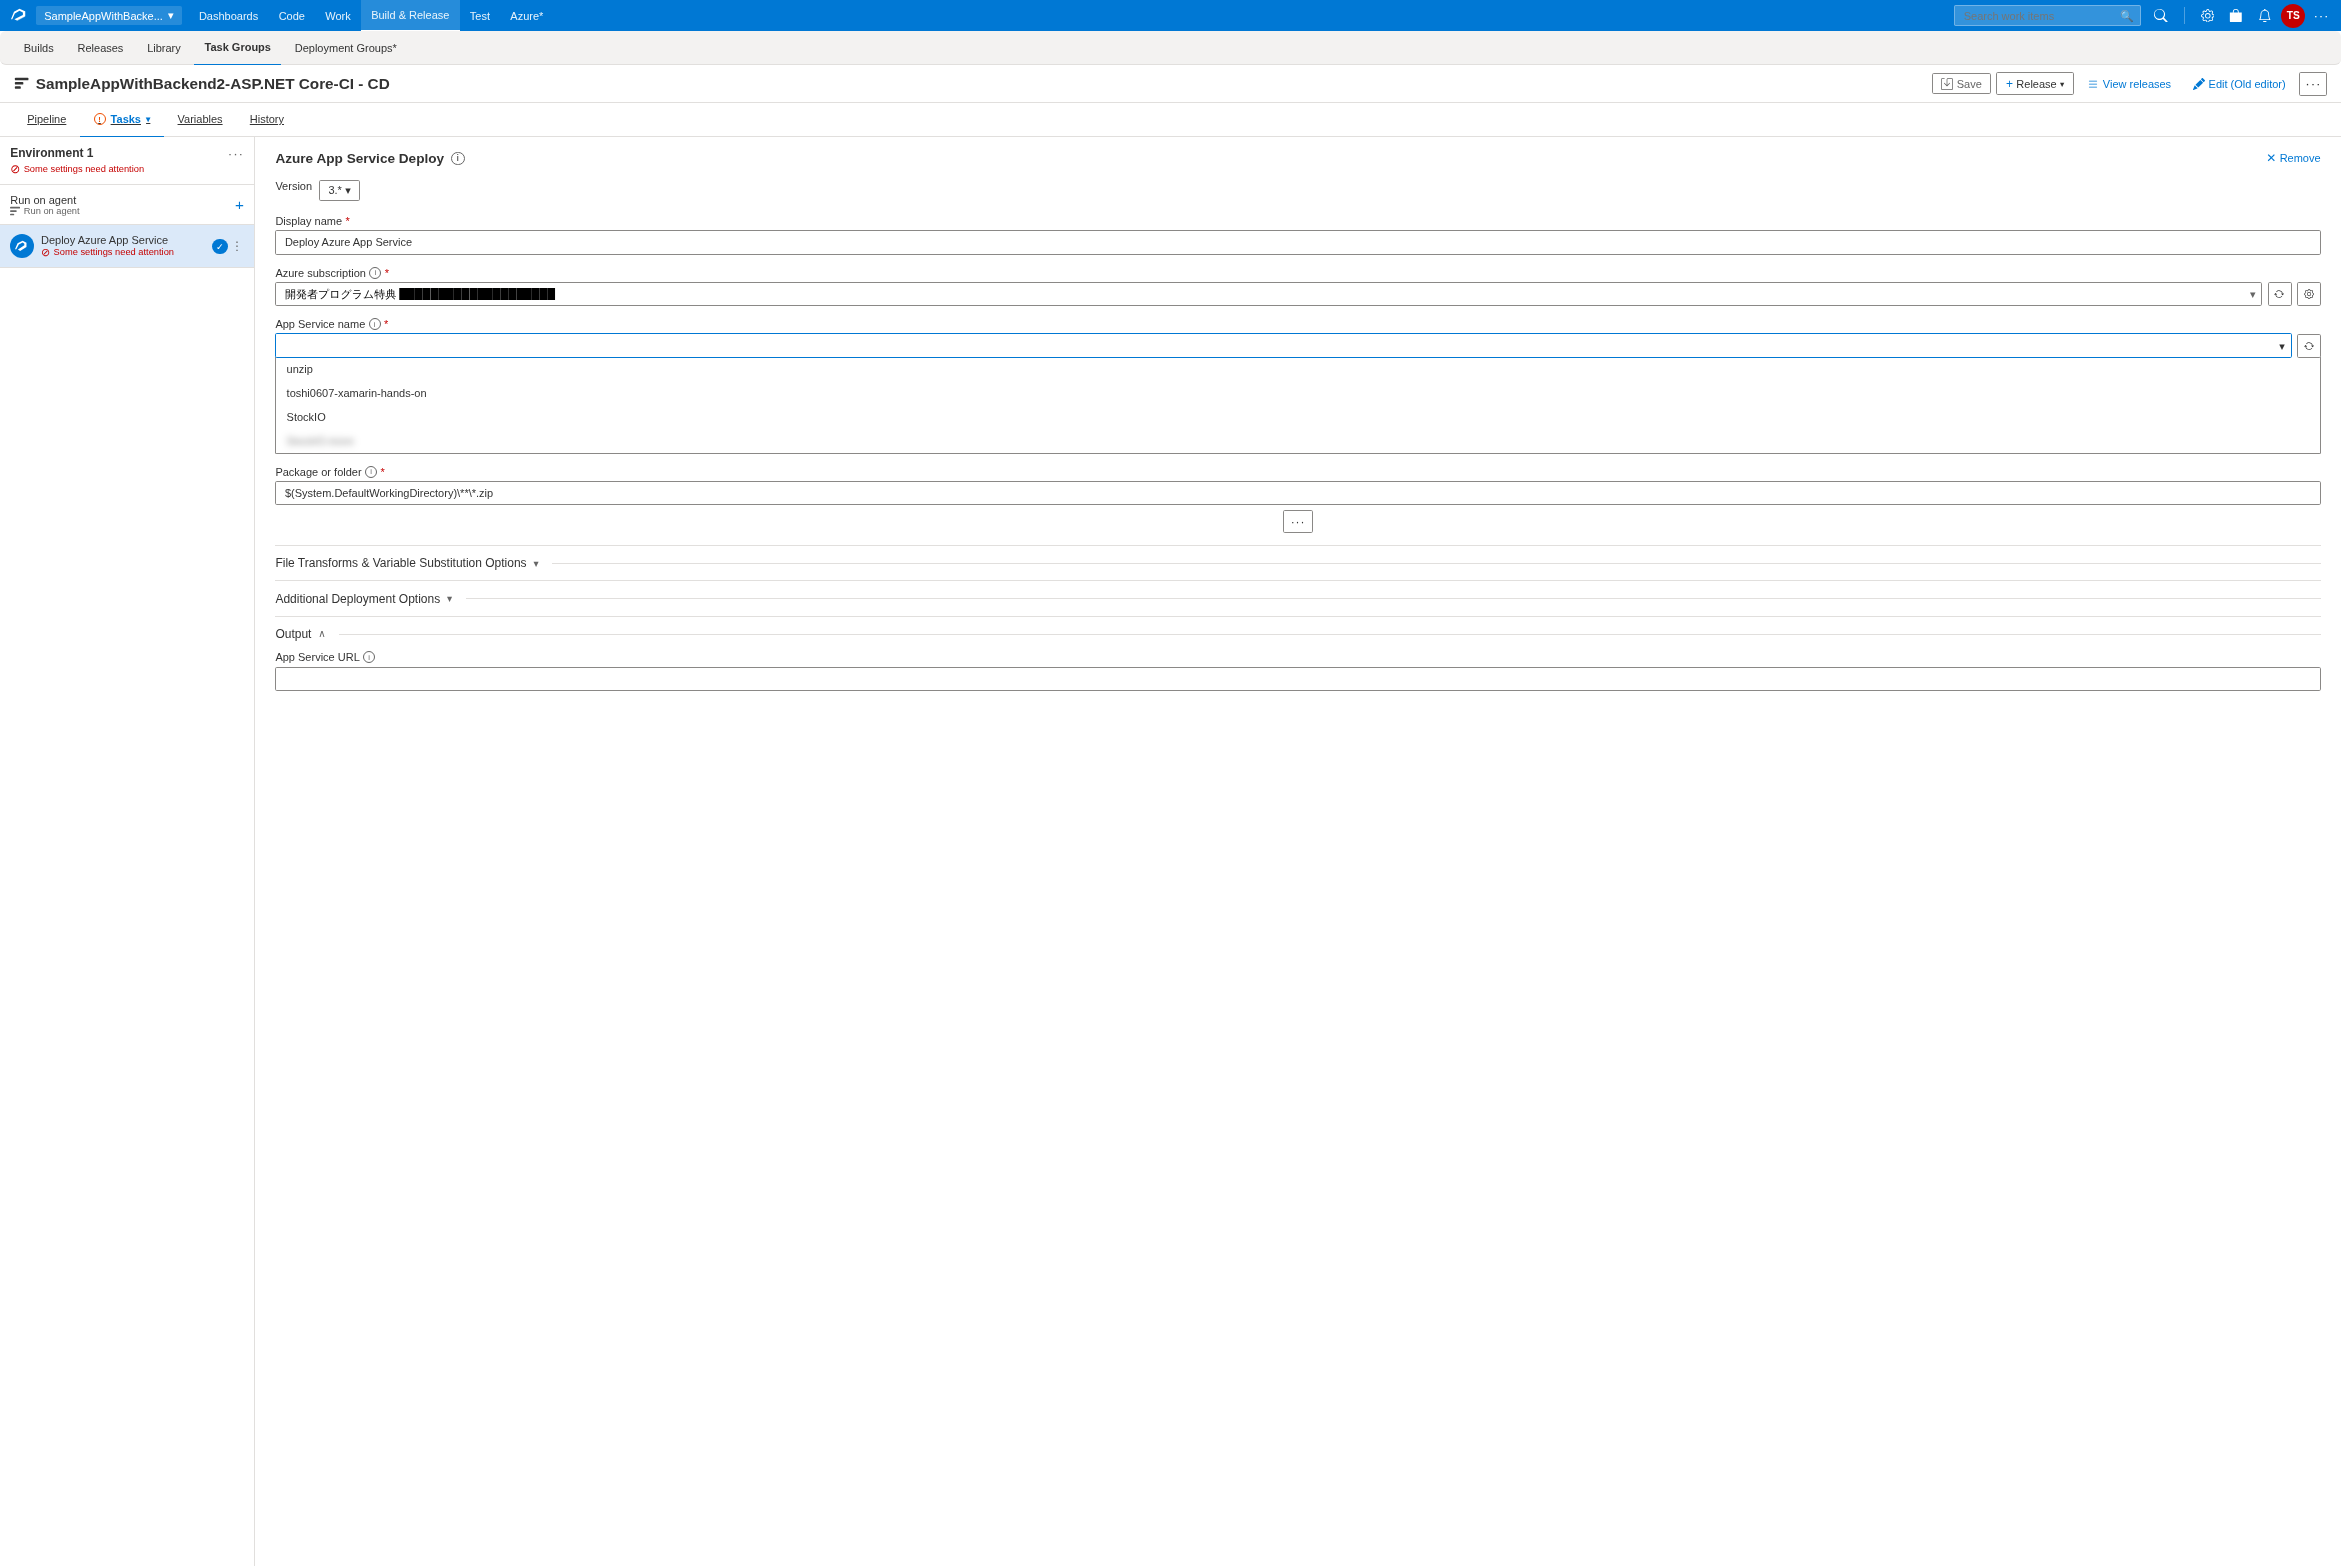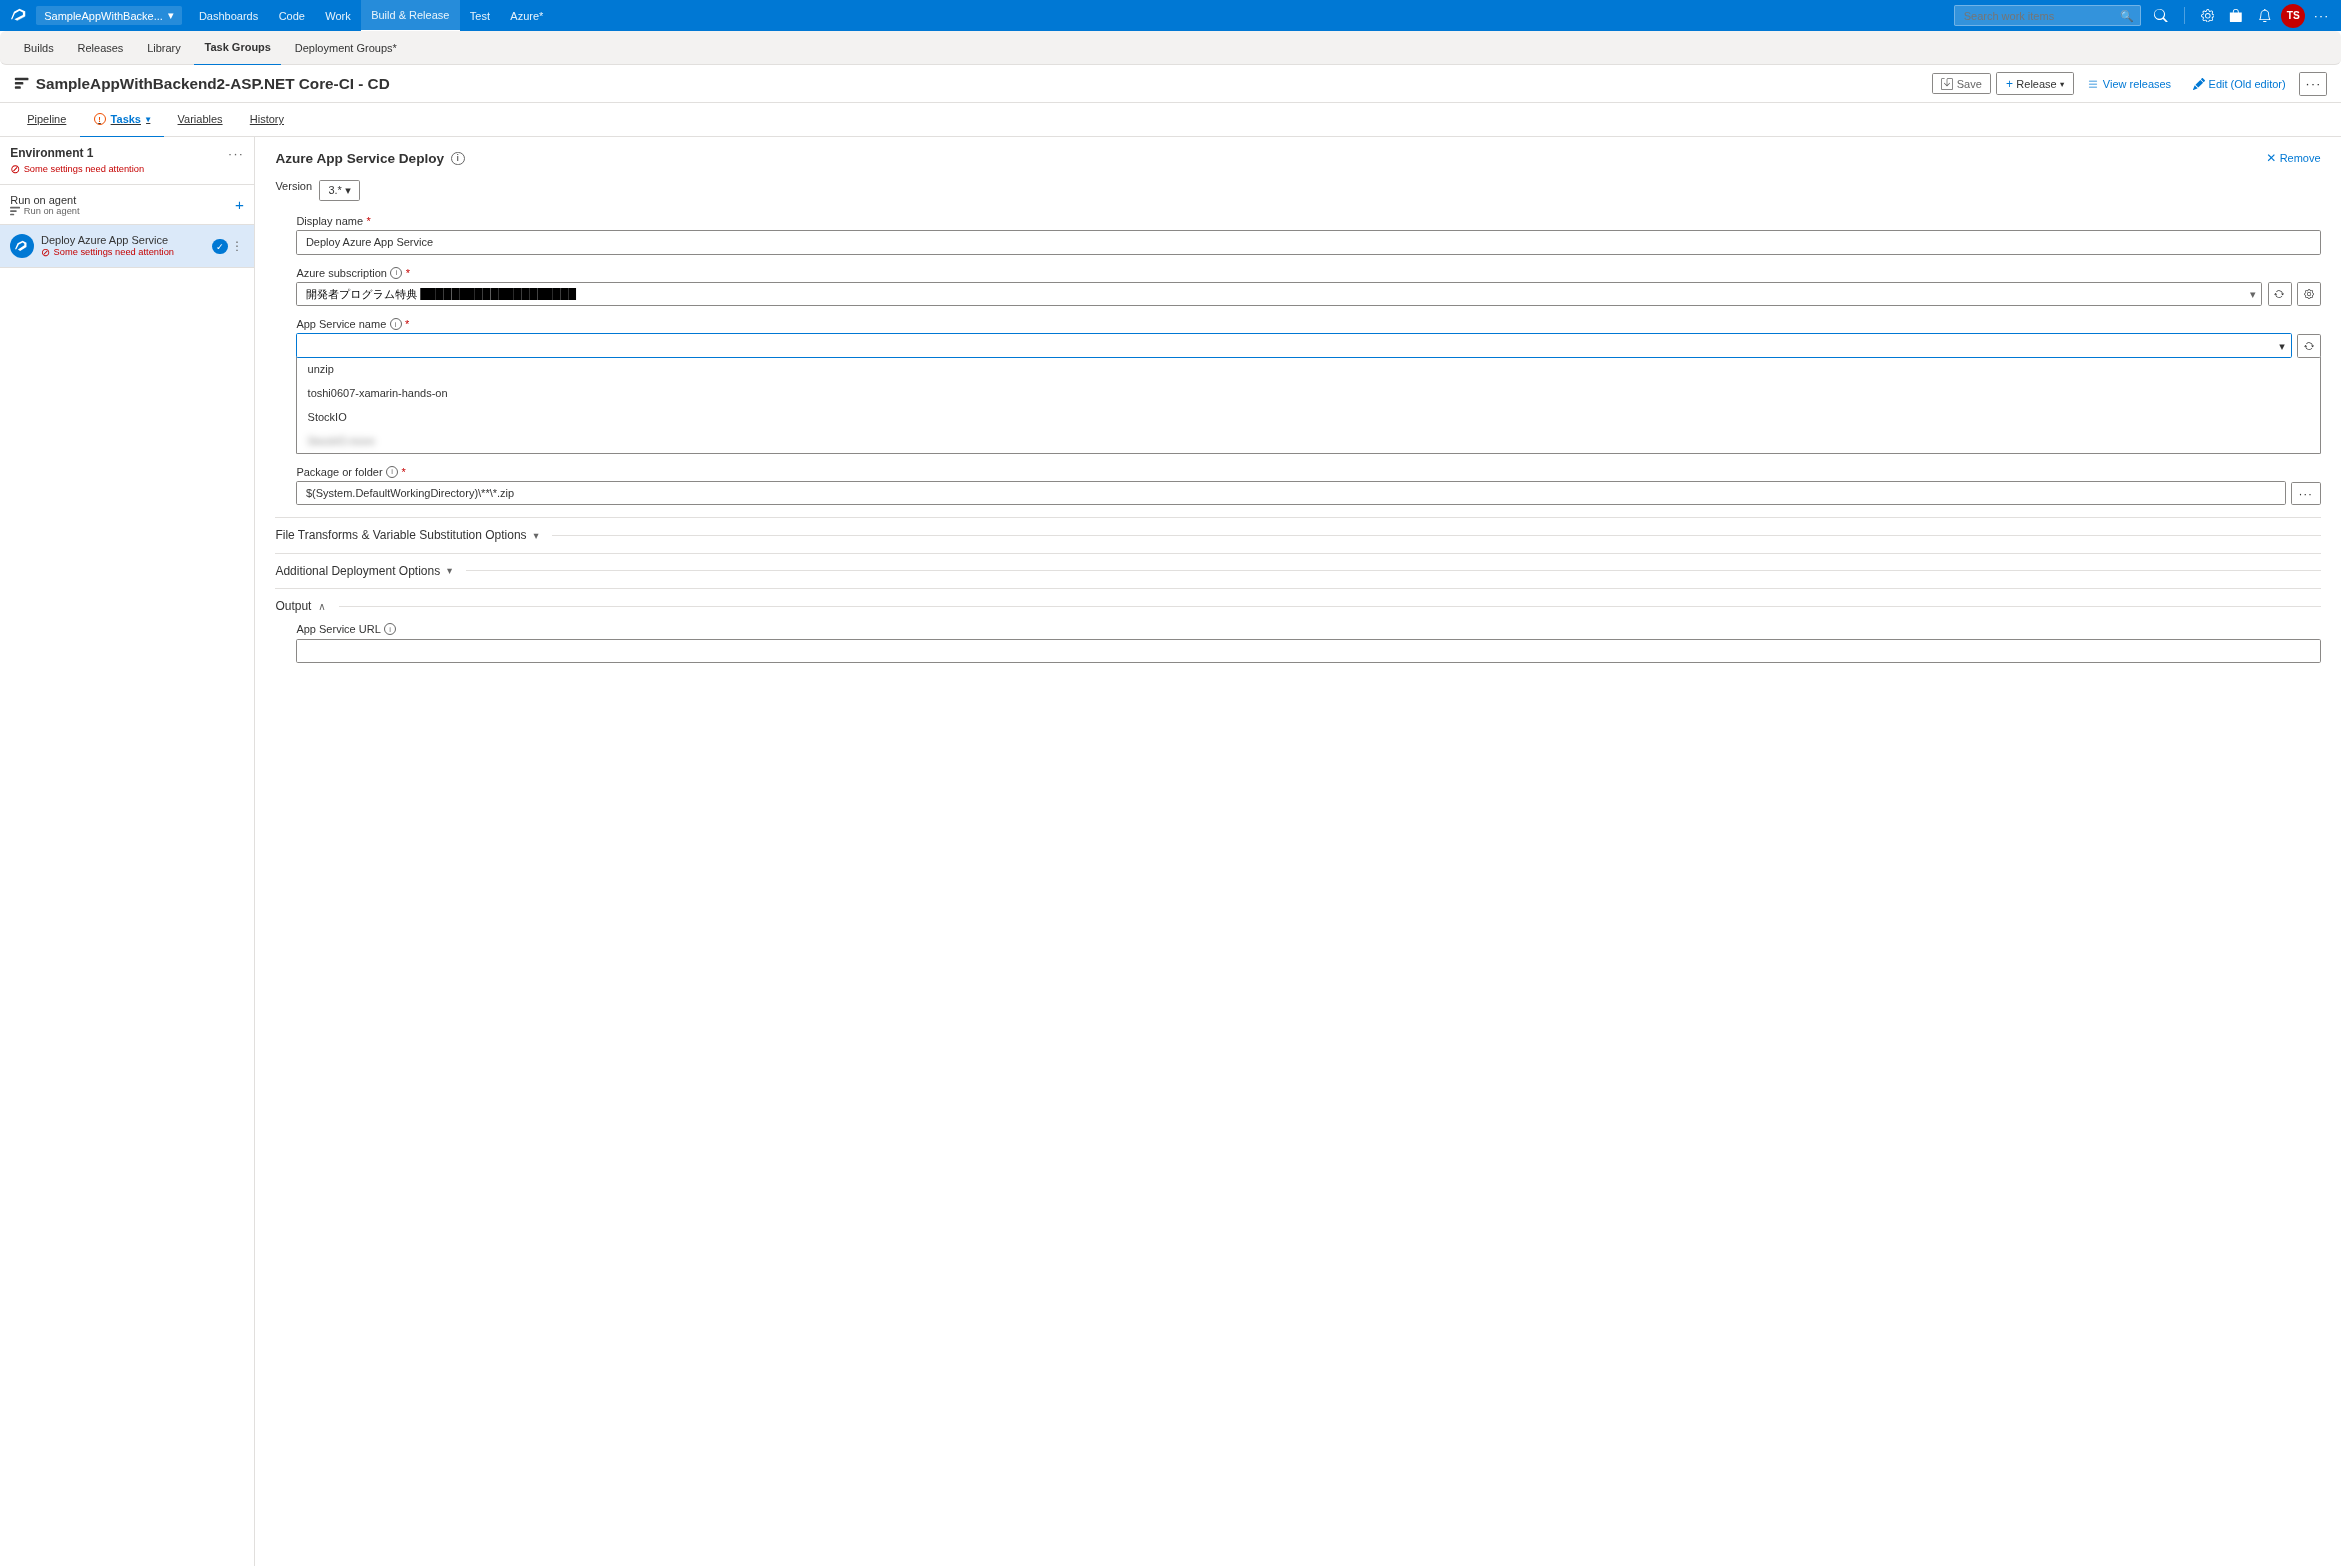--- a/index.html
+++ b/index.html
@@ -341,21 +341,20 @@
       padding: 3.4px 8.5px;
       border: 0.8px solid #8a8886;
       border-radius: 1.7px;
       background: #fff;
       cursor: pointer;
       font-size: 11px;
     }
 
     .form-group {
       margin-bottom: 12px;
-      margin-left: 21px;
     }
     .form-label {
       font-size: 11px;
       font-weight: 500;
       color: #333;
       margin-bottom: 3.4px;
       display: flex;
       align-items: center;
       gap: 3.4px;
     }
@@ -454,22 +453,23 @@
     }
     .dropdown-item.selected { background: #dbe9f9; color: #0078d4; }
     .dropdown-item.blurred {
       color: transparent;
       text-shadow: 0 0 5.1px rgba(0,0,0,0.5);
       user-select: none;
     }
 
     .package-row {
       display: flex;
-      align-items: flex-end;
+      align-items: center;
       gap: 5.1px;
+      flex-direction: column;
     }
     .package-row .form-input { flex: 1; }
     .dots-btn {
       padding: 3.4px 6.8px;
       border: 0.8px solid #8a8886;
       border-radius: 1.7px;
       background: #fff;
       cursor: pointer;
       color: #333;
       font-size: 12px;

